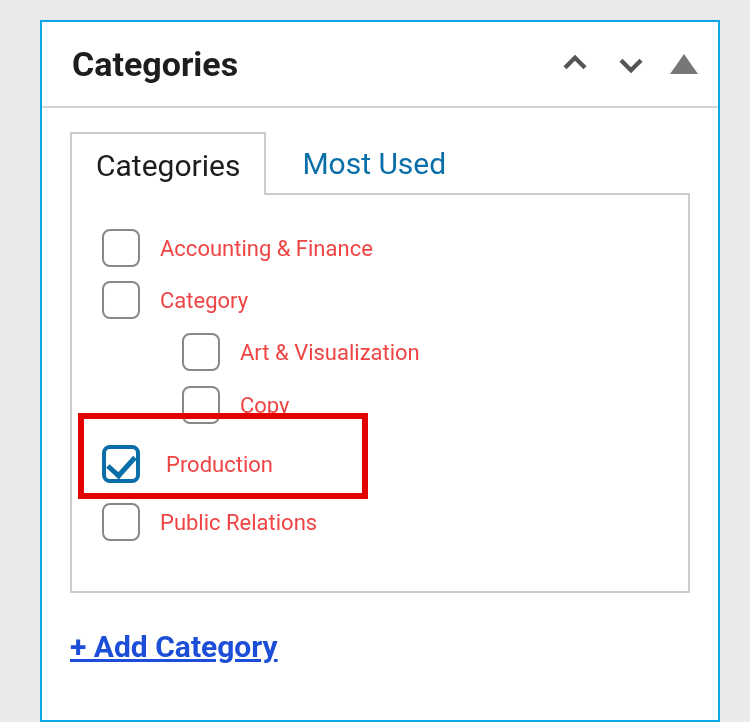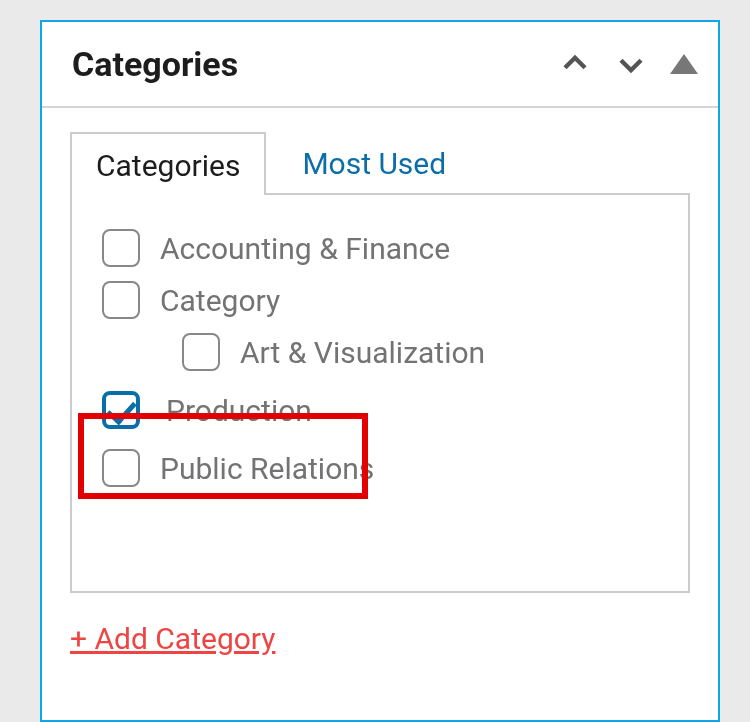--- a/index.html
+++ b/index.html
@@ -63,35 +63,35 @@
   .cat-item.indent { margin-left: 80px; }
   .cb {
     width: 38px; height: 38px; border: 2.5px solid #888; border-radius: 8px; background:#fff; position:relative; cursor:pointer; flex-shrink:0;
   }
   .cb.checked {
     border-color: #0a6ea8; border-width: 4px;
   }
   .cb.checked::after {
     content:""; position:absolute; left:7px; top:1px; width:12px; height:22px; border: solid #0a6ea8; border-width: 0 5px 5px 0; transform: rotate(42deg);
   }
-  .cat-label { font-size: 30px; color:#737373; }
+  .cat-label { font-size: 22px; color:#ef4444; }
 
   .cut { overflow:hidden; height: 40px; }
 
   .hl {
     position: absolute;
     border: 6px solid #e30000;
   }
 
   .add-link {
     display:inline-block;
-    margin-top: 28px;
+    margin-top: 36px;
     font-size: 30px;
-    font-weight: 400;
-    color: #ef4444;
+    font-weight: 700;
+    color: #1d4ed8;
     text-decoration: underline;
     cursor:pointer;
   }
 </style>
 </head>
 <body>
 
 <div class="panel">
 
   <div class="panel-head">
@@ -128,20 +128,24 @@
       <div class="cat-item">
         <div class="cb"></div>
         <div class="cat-label">Category</div>
       </div>
 
       <div class="cat-item indent">
         <div class="cb"></div>
         <div class="cat-label">Art &amp; Visualization</div>
       </div>
 
+      <div class="cat-item indent cut">
+        <div class="cb"></div>
+        <div class="cat-label">Copy</div>
+      </div>
 
       <div class="cat-item" style="position:relative; padding:6px 0;gap:26px;">
         <div class="cb checked"></div>
         <div class="cat-label">Production</div>
       </div>
 
       <div class="cat-item">
         <div class="cb"></div>
         <div class="cat-label">Public Relations</div>
       </div>

